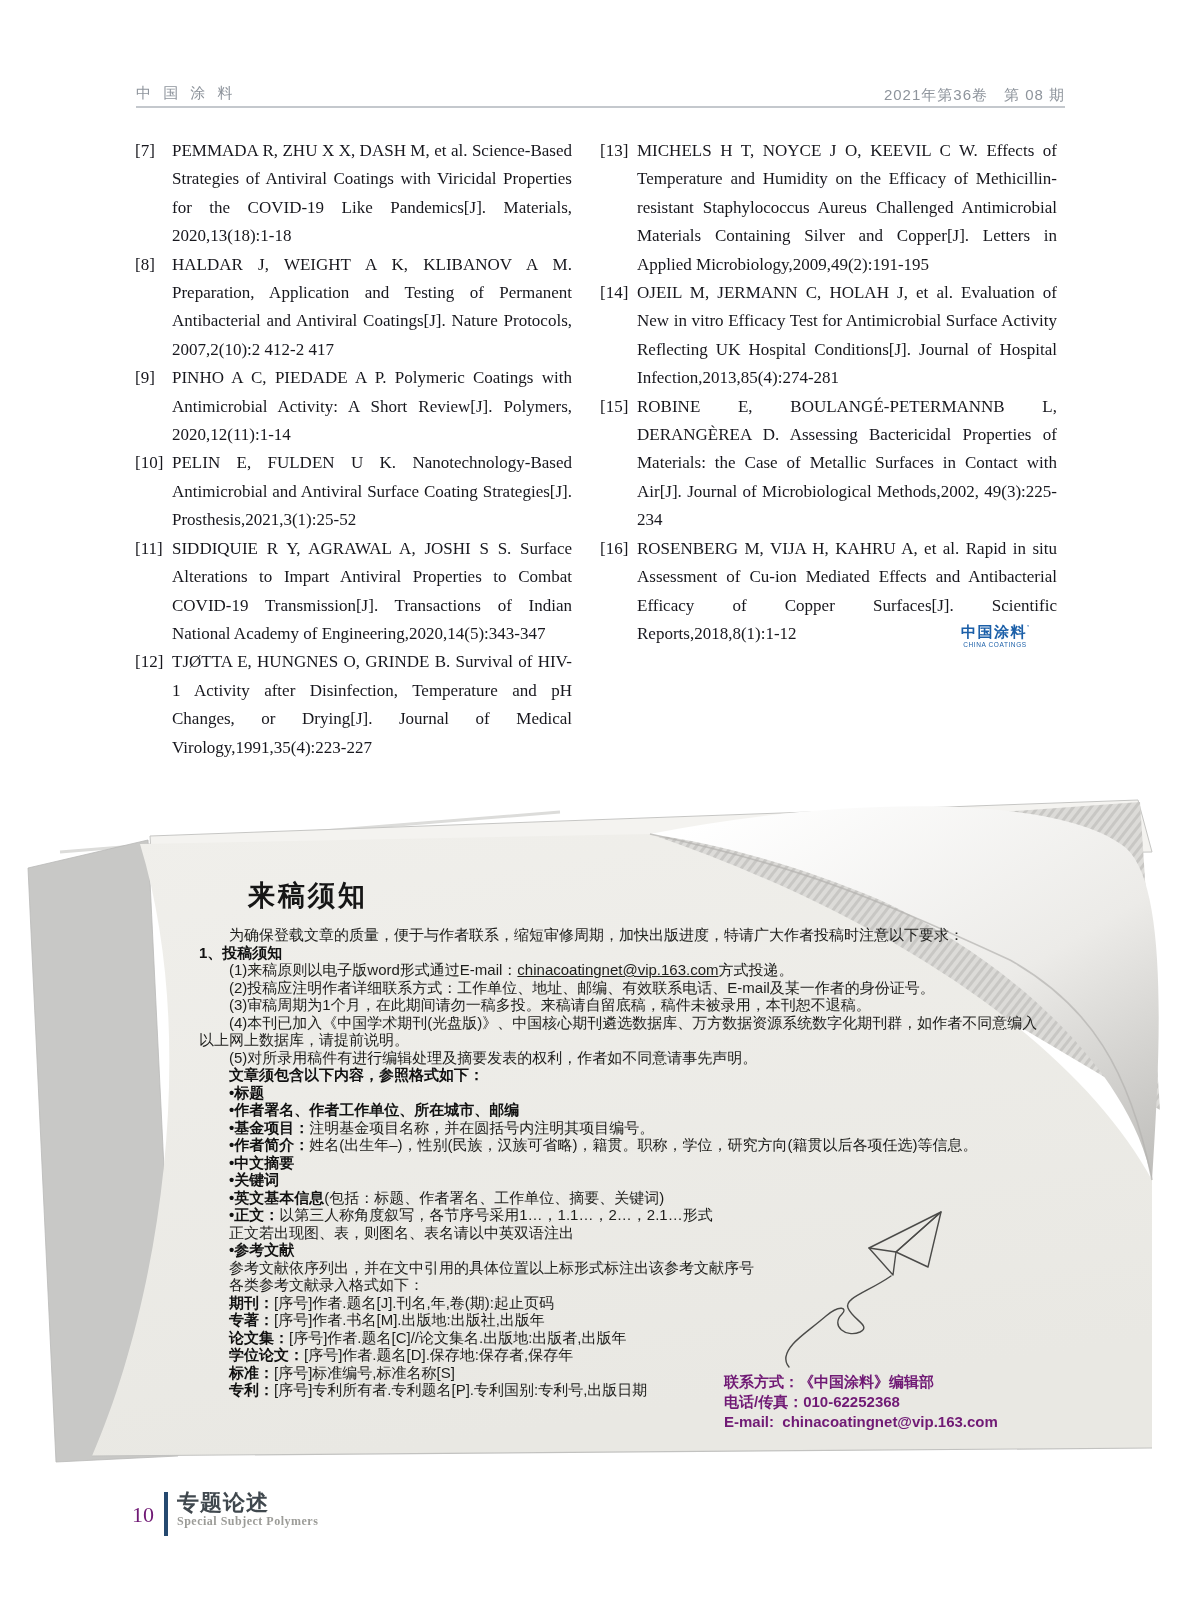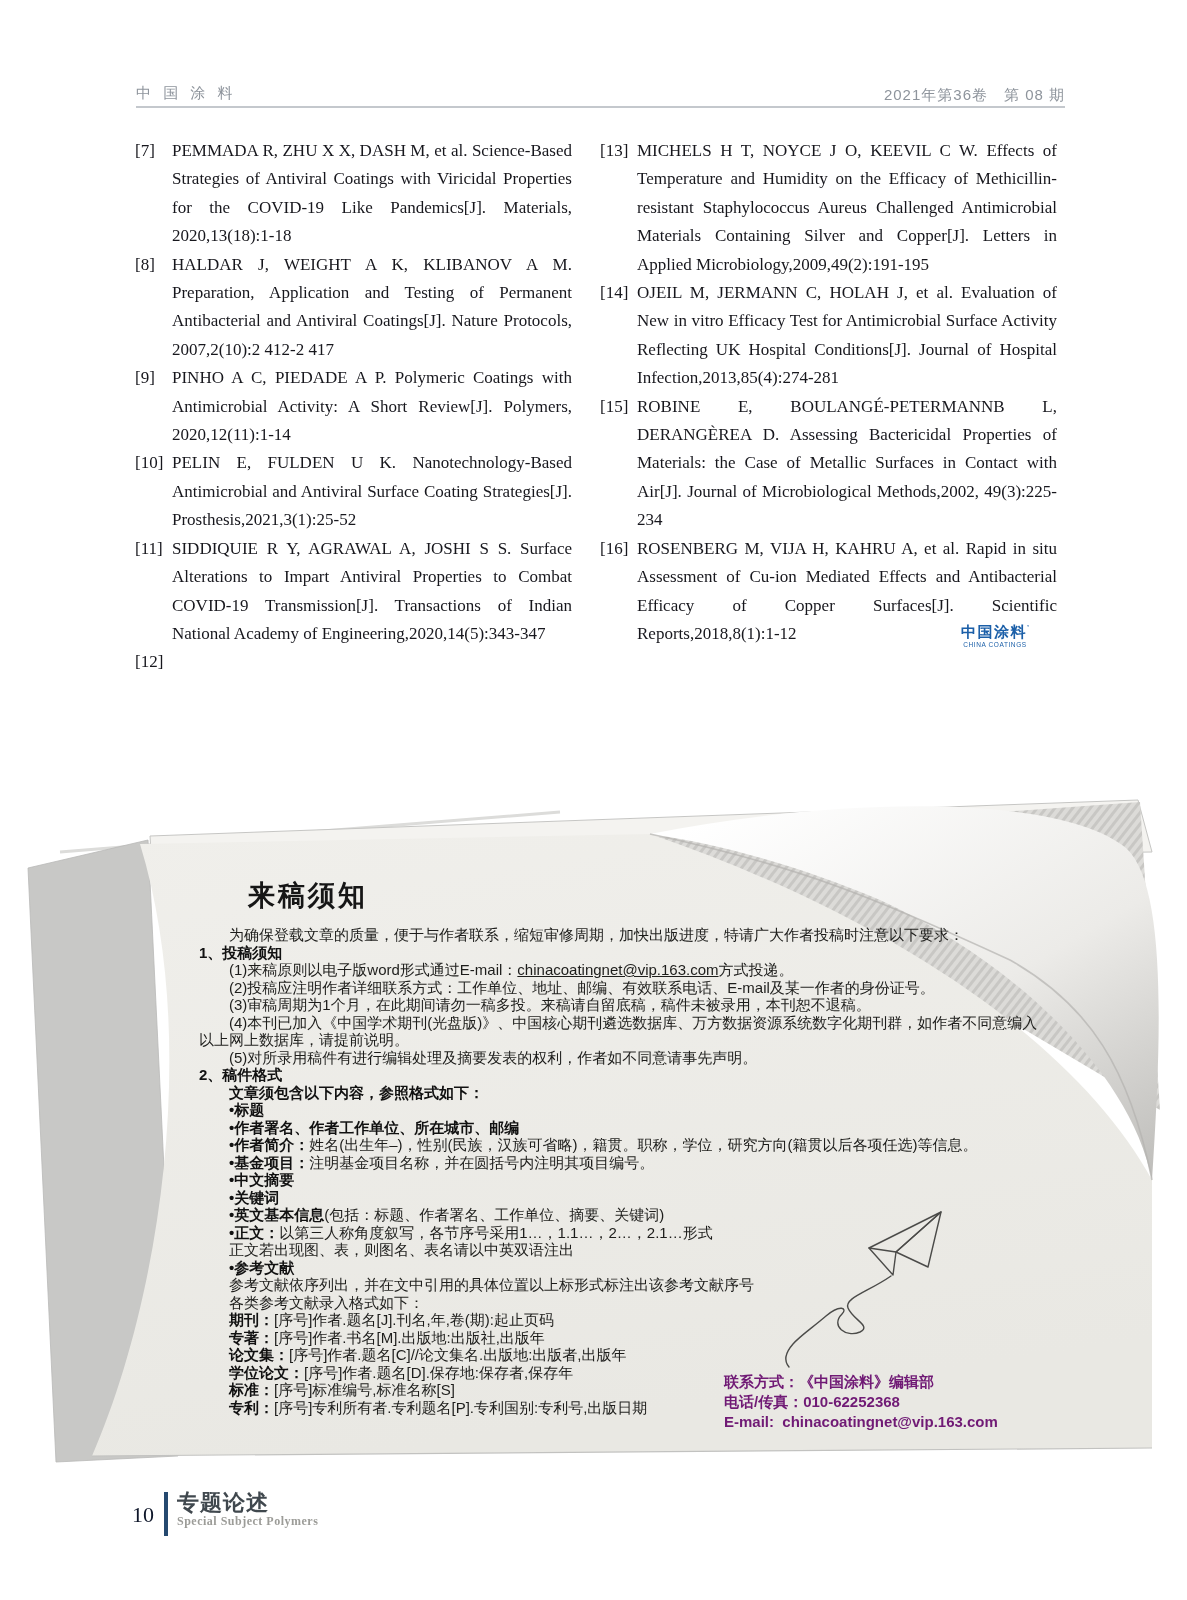--- a/index.html
+++ b/index.html
@@ -29,42 +29,42 @@
   .notice-body{position:absolute;left:199px;top:926px;width:840px;font-size:15px;
         line-height:17.5px;color:#1d1d1b;}
   .notice-body p{margin:0;text-indent:2em;}
   .notice-body p.h{text-indent:0;font-weight:bold;}
   .notice-body b{font-weight:bold;color:#111;}
   .email{color:#1d1d1b;text-decoration:underline;}
   .contact{position:absolute;left:724px;top:1372px;font-size:15px;font-weight:bold;
         line-height:20px;color:#701a75;}
   
   .footer{position:absolute;left:132px;top:1492px;display:flex;align-items:flex-start;}
-  .pageno{font-family:"Liberation Serif",serif;font-size:22px;color:#0f172a;margin-top:10px;}
+  .pageno{font-family:"Liberation Serif",serif;font-size:22px;color:#701a75;margin-top:10px;}
   .foot-bar{width:4px;height:44px;background:#25496f;margin:0 9px 0 10px;}
   .foot-cn{font-size:22px;font-weight:bold;color:#40484e;letter-spacing:1px;line-height:22px;}
   .foot-en{font-family:"Liberation Serif",serif;font-size:12px;font-weight:bold;color:#9c9c98;letter-spacing:0.5px;}
 </style>
 </head>
 <body>
 
 <div id="page">
 
   <div class="hdr-journal">中 国 涂 料</div>
   <div class="hdr-issue">2021年第36卷　第 08 期</div>
   <div class="hdr-rule"></div>
 
   <div class="refs">
     <div class="col-l">
       <div class="ref"><span class="ref-num">[7]</span><span>PEMMADA R, ZHU X X, DASH M, et al. Science-Based Strategies of Antiviral Coatings with Viricidal Properties for the COVID-19 Like Pandemics[J]. Materials,  2020,13(18):1-18</span></div>
       <div class="ref"><span class="ref-num">[8]</span><span>HALDAR J, WEIGHT A K, KLIBANOV A M. Preparation, Application and Testing of Permanent Antibacterial and Antiviral Coatings[J]. Nature Protocols, 2007,2(10):2 412-2 417</span></div>
       <div class="ref"><span class="ref-num">[9]</span><span>PINHO A C, PIEDADE A P. Polymeric Coatings with Antimicrobial Activity: A Short Review[J]. Polymers, 2020,12(11):1-14</span></div>
       <div class="ref"><span class="ref-num">[10]</span><span>PELIN E, FULDEN U K. Nanotechnology-Based Antimicrobial and Antiviral Surface Coating Strategies[J]. Prosthesis,2021,3(1):25-52</span></div>
       <div class="ref"><span class="ref-num">[11]</span><span>SIDDIQUIE R Y, AGRAWAL A, JOSHI S S. Surface Alterations to Impart Antiviral Properties to Combat COVID-19 Transmission[J]. Transactions of Indian National Academy of Engineering,2020,14(5):343-347</span></div>
-      <div class="ref"><span class="ref-num">[12]</span></div>
+      <div class="ref"><span class="ref-num">[12]</span><span>TJØTTA E, HUNGNES O, GRINDE B. Survival of HIV-1 Activity after Disinfection, Temperature and pH Changes, or Drying[J]. Journal of Medical Virology,1991,35(4):223-227</span></div>
     </div>
     <div class="col-r">
       <div class="ref"><span class="ref-num">[13]</span><span>MICHELS H T, NOYCE J O, KEEVIL C W. Effects of Temperature and Humidity on the Efficacy of Methicillin-resistant Staphylococcus Aureus Challenged Antimicrobial Materials Containing Silver and Copper[J]. Letters in Applied Microbiology,2009,49(2):191-195</span></div>
       <div class="ref"><span class="ref-num">[14]</span><span>OJEIL M, JERMANN C, HOLAH J, et al. Evaluation of New in vitro Efficacy Test for Antimicrobial Surface Activity Reflecting UK Hospital Conditions[J]. Journal of Hospital Infection,2013,85(4):274-281</span></div>
       <div class="ref"><span class="ref-num">[15]</span><span>ROBINE E, BOULANGÉ-PETERMANNB L, DERANGÈREA D. Assessing Bactericidal Properties of Materials: the Case of Metallic Surfaces in Contact with Air[J]. Journal of Microbiological Methods,2002, 49(3):225-234</span></div>
       <div class="ref"><span class="ref-num">[16]</span><span>ROSENBERG M, VIJA H, KAHRU A, et al. Rapid in situ Assessment of Cu-ion Mediated Effects and Antibacterial Efficacy of Copper Surfaces[J]. Scientific Reports,2018,8(1):1-12</span></div>
     </div>
   </div>
 
   <div class="brand">
@@ -114,26 +114,25 @@
 
   <div class="notice-title">来稿须知</div>
   <div class="notice-body">
     <p><span>为确保登载文章的质量，便于与作者联系，缩短审修周期，加快出版进度，特请广大作者投稿时注意以下要求：</span></p>
     <p class="h"><b>1、投稿须知</b></p>
     <p><span>(1)来稿原则以电子版word形式通过E-mail：</span><a class="email">chinacoatingnet@vip.163.com</a><span>方式投递。</span></p>
     <p><span>(2)投稿应注明作者详细联系方式：工作单位、地址、邮编、有效联系电话、E-mail及某一作者的身份证号。</span></p>
     <p><span>(3)审稿周期为1个月，在此期间请勿一稿多投。来稿请自留底稿，稿件未被录用，本刊恕不退稿。</span></p>
     <p><span>(4)本刊已加入《中国学术期刊(光盘版)》、中国核心期刊遴选数据库、万方数据资源系统数字化期刊群，如作者不同意编入以上网上数据库，请提前说明。</span></p>
     <p><span>(5)对所录用稿件有进行编辑处理及摘要发表的权利，作者如不同意请事先声明。</span></p>
-    <p class="h"><b>2、稿件格式</b></p>
     <p><b>文章须包含以下内容，参照格式如下：</b></p>
     <p><b>•标题</b></p>
     <p><b>•作者署名、作者工作单位、所在城市、邮编</b></p>
+    <p><b>•基金项目：</b><span>注明基金项目名称，并在圆括号内注明其项目编号。</span></p>
     <p><b>•作者简介：</b><span>姓名(出生年–)，性别(民族，汉族可省略)，籍贯。职称，学位，研究方向(籍贯以后各项任选)等信息。</span></p>
-    <p><b>•基金项目：</b><span>注明基金项目名称，并在圆括号内注明其项目编号。</span></p>
     <p><b>•中文摘要</b></p>
     <p><b>•关键词</b></p>
     <p><b>•英文基本信息</b><span>(包括：标题、作者署名、工作单位、摘要、关键词)</span></p>
     <p><b>•正文：</b><span>以第三人称角度叙写，各节序号采用1…，1.1…，2…，2.1…形式</span></p>
     <p><span>正文若出现图、表，则图名、表名请以中英双语注出</span></p>
     <p><b>•参考文献</b></p>
     <p><span>参考文献依序列出，并在文中引用的具体位置以上标形式标注出该参考文献序号</span></p>
     <p><span>各类参考文献录入格式如下：</span></p>
     <p><b>期刊：</b><span>[序号]作者.题名[J].刊名,年,卷(期):起止页码</span></p>
     <p><b>专著：</b><span>[序号]作者.书名[M].出版地:出版社,出版年</span></p>

